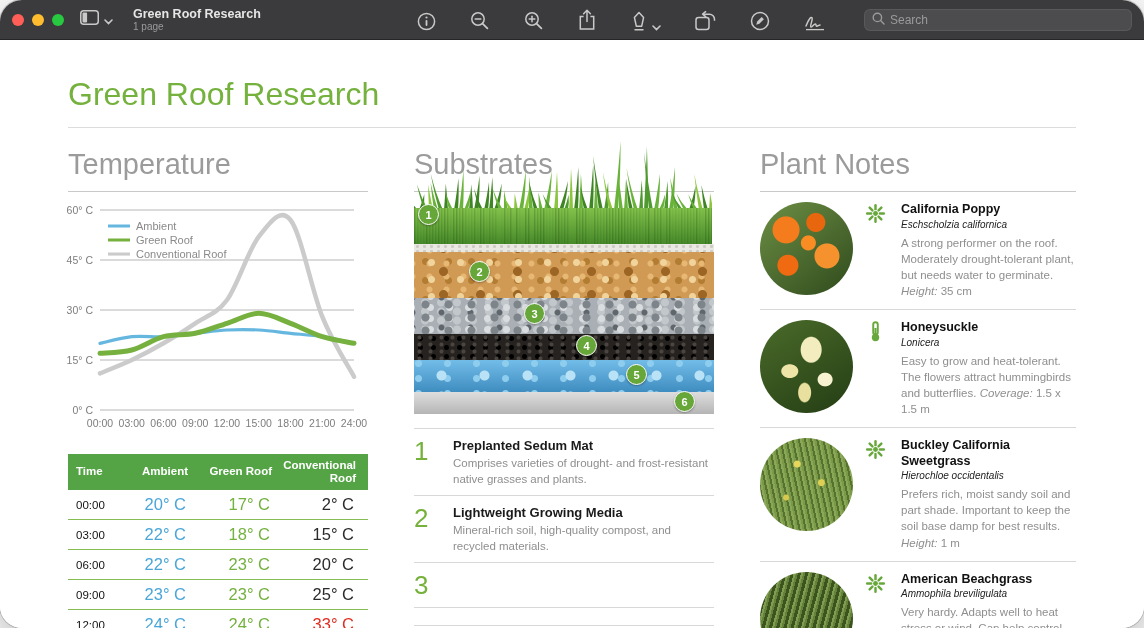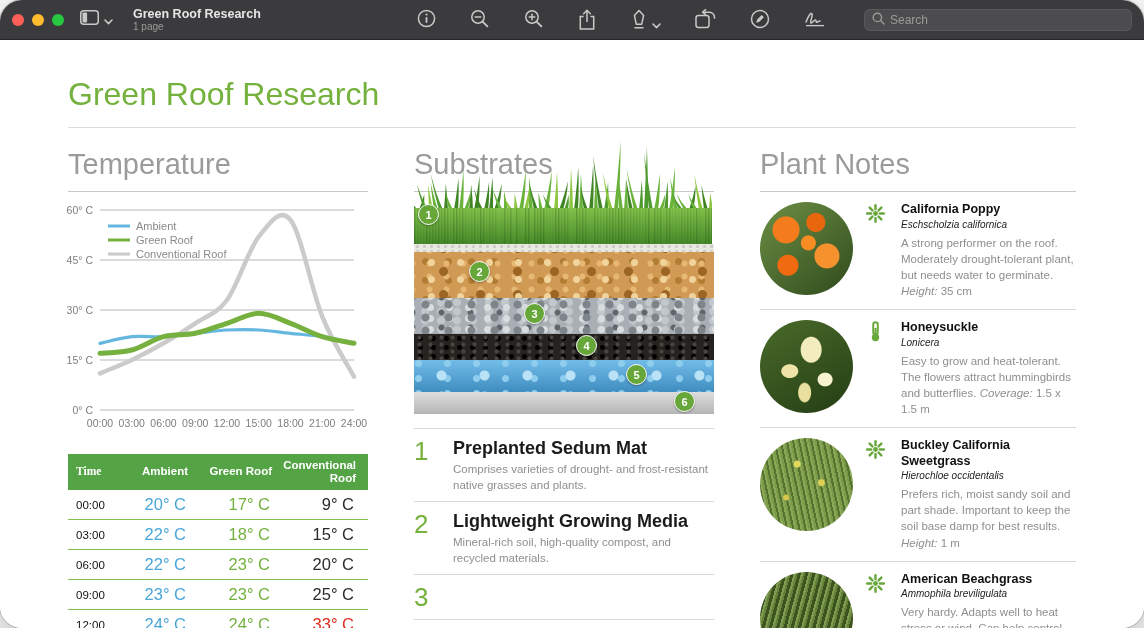--- a/index.html
+++ b/index.html
@@ -10,21 +10,21 @@
   
   .titlebar{height:40px;background:#3b3b3d;border-bottom:1px solid #262628;
     display:flex;align-items:center;padding:0 12px;}
   .traffic{display:flex;gap:8px;align-items:center;}
   .light{width:12px;height:12px;border-radius:50%;border:none;cursor:pointer;}
   .light.red{background:#ff5f57}.light.yellow{background:#febc2e}.light.green{background:#28c840}
   .sidebar-group{display:flex;align-items:center;gap:5px;margin-left:16px;cursor:pointer;}
   .title-block{margin-left:20px;line-height:1.15;}
   .win-title{color:#e6e6e6;font-size:12.5px;font-weight:bold;}
   .win-sub{color:#9b9b9b;font-size:10px;}
-  .tools{margin-left:auto;display:flex;align-items:flex-start;gap:34px;}
+  .tools{margin-left:auto;display:flex;align-items:flex-end;gap:34px;}
   .tool{background:none;border:none;padding:0;cursor:pointer;display:flex;align-items:center;}
   .markup-group{display:flex;align-items:flex-end;gap:4px;}
   .search-field{width:268px;height:22px;background:rgba(255,255,255,.09);
     border:1px solid rgba(255,255,255,.07);border-radius:6px;display:flex;align-items:center;
     gap:5px;padding:0 7px;margin-left:4px;}
   .search-field input{flex:1;background:transparent;border:none;outline:none;
     color:#ddd;font-size:12px;font-family:"Liberation Sans",sans-serif;}
   .search-field input::placeholder{color:#9a9a9a;}
   
   .content{position:absolute;top:40px;left:0;right:0;bottom:0;background:#fff;
@@ -36,21 +36,21 @@
   .col:last-child{flex:1;}
   h2.sec{margin-top:20px;font-size:29px;font-weight:300;color:#9b9b9b;
     padding-bottom:10px;border-bottom:1px solid #c9c9c9;}
   
   .chart-wrap{margin-top:4px;margin-left:-12px;}
   
   .temp-table{margin-top:6px;width:300px;}
   .t-head{display:grid;grid-template-columns:50px 82px 84px 84px;background:#54a445;min-height:36px;}
   .th{color:#fff;font-size:11.5px;font-weight:bold;display:flex;align-items:center;
     justify-content:flex-end;text-align:right;padding:3px 12px 3px 0;line-height:1.15;}
-  .th.first{justify-content:flex-start;text-align:left;padding-left:8px;font-family:Liberation Serif, serif;}
+  .th.first{justify-content:flex-start;text-align:left;padding-left:8px;}
   .tr{display:grid;grid-template-columns:50px 82px 84px 84px;align-items:center;height:30px;
     border-bottom:1px solid #86bd52;}
   .td{font-size:16.5px;text-align:right;padding-right:14px;}
   .td.time{font-size:11.5px;color:#111;text-align:left;padding-left:8px;}
   .td.amb{color:#4aa6d8}.td.grn{color:#74b13f}.td.conv{color:#2b2b2b}.td.conv.alert{color:#e02d1f}
   
   .substrate-graphic{position:relative;margin-top:12px;height:210px;}
   .substrate-graphic svg{position:absolute;top:-70px;left:0;}
   .turf-spacer{height:40px;}
   .layer{width:100%;}
@@ -76,21 +76,21 @@
     radial-gradient(circle,#8ecdee 0 3px,rgba(0,0,0,0) 4px),
     linear-gradient(#72bce8,#3f8cc0);background-size:43px 21px,29px 15px,100% 100%;
     background-position:6px 5px,19px 11px,0 0;}
   .l-base{height:22px;background:linear-gradient(#dedede,#b5b5b5);}
   .marker{position:absolute;width:21px;height:21px;border-radius:50%;background:#67a73a;
     border:1.5px solid #fff;color:#fff;font-size:11px;font-weight:bold;display:flex;
     align-items:center;justify-content:center;box-shadow:0 1px 2px rgba(0,0,0,.3);z-index:3;}
   .sub-list{margin-top:14px;border-top:1px solid #d8d8d8;}
   .sub-item{display:flex;gap:13px;padding:9px 0 8px;border-bottom:1px solid #d8d8d8;}
   .sub-num{width:26px;font-size:26px;color:#76b13c;line-height:1.05;flex:0 0 26px;}
-  .sub-title{font-size:18px;font-weight:bold;color:#1a1a1a;margin-bottom:3px;}
+  .sub-title{font-size:13px;font-weight:bold;color:#1a1a1a;margin-bottom:3px;}
   .sub-desc{font-size:11.5px;color:#8f8f8f;line-height:1.35;}
   
   .plant{display:flex;gap:12px;padding:10px 0;border-bottom:1px solid #d8d8d8;justify-content:center;}
   .photo{width:93px;height:93px;border-radius:50%;flex:0 0 93px;}
   .photo.poppy{background:
     radial-gradient(circle at 28% 30%,#f47c1c 0 13px,rgba(0,0,0,0) 14px),
     radial-gradient(circle at 60% 22%,#e8660e 0 9px,rgba(0,0,0,0) 10px),
     radial-gradient(circle at 72% 58%,#f5922e 0 12px,rgba(0,0,0,0) 13px),
     radial-gradient(circle at 30% 68%,#ef6a10 0 10px,rgba(0,0,0,0) 11px),
     radial-gradient(circle at 52% 44%,#fa8c24 0 7px,rgba(0,0,0,0) 8px),
@@ -265,21 +265,21 @@
               <div class="th first">Time</div>
               <div class="th">Ambient</div>
               <div class="th">Green Roof</div>
               <div class="th">Conventional Roof</div>
             </div>
           <div>
               <div class="tr">
                 <div class="td time">00:00</div>
                 <div class="td amb">20° C</div>
                 <div class="td grn">17° C</div>
-                <div class="td conv">9° C</div>
+                <div class="td conv">2° C</div>
               </div>
               <div class="tr">
                 <div class="td time">03:00</div>
                 <div class="td amb">22° C</div>
                 <div class="td grn">18° C</div>
                 <div class="td conv">15° C</div>
               </div>
               <div class="tr">
                 <div class="td time">06:00</div>
                 <div class="td amb">22° C</div>

